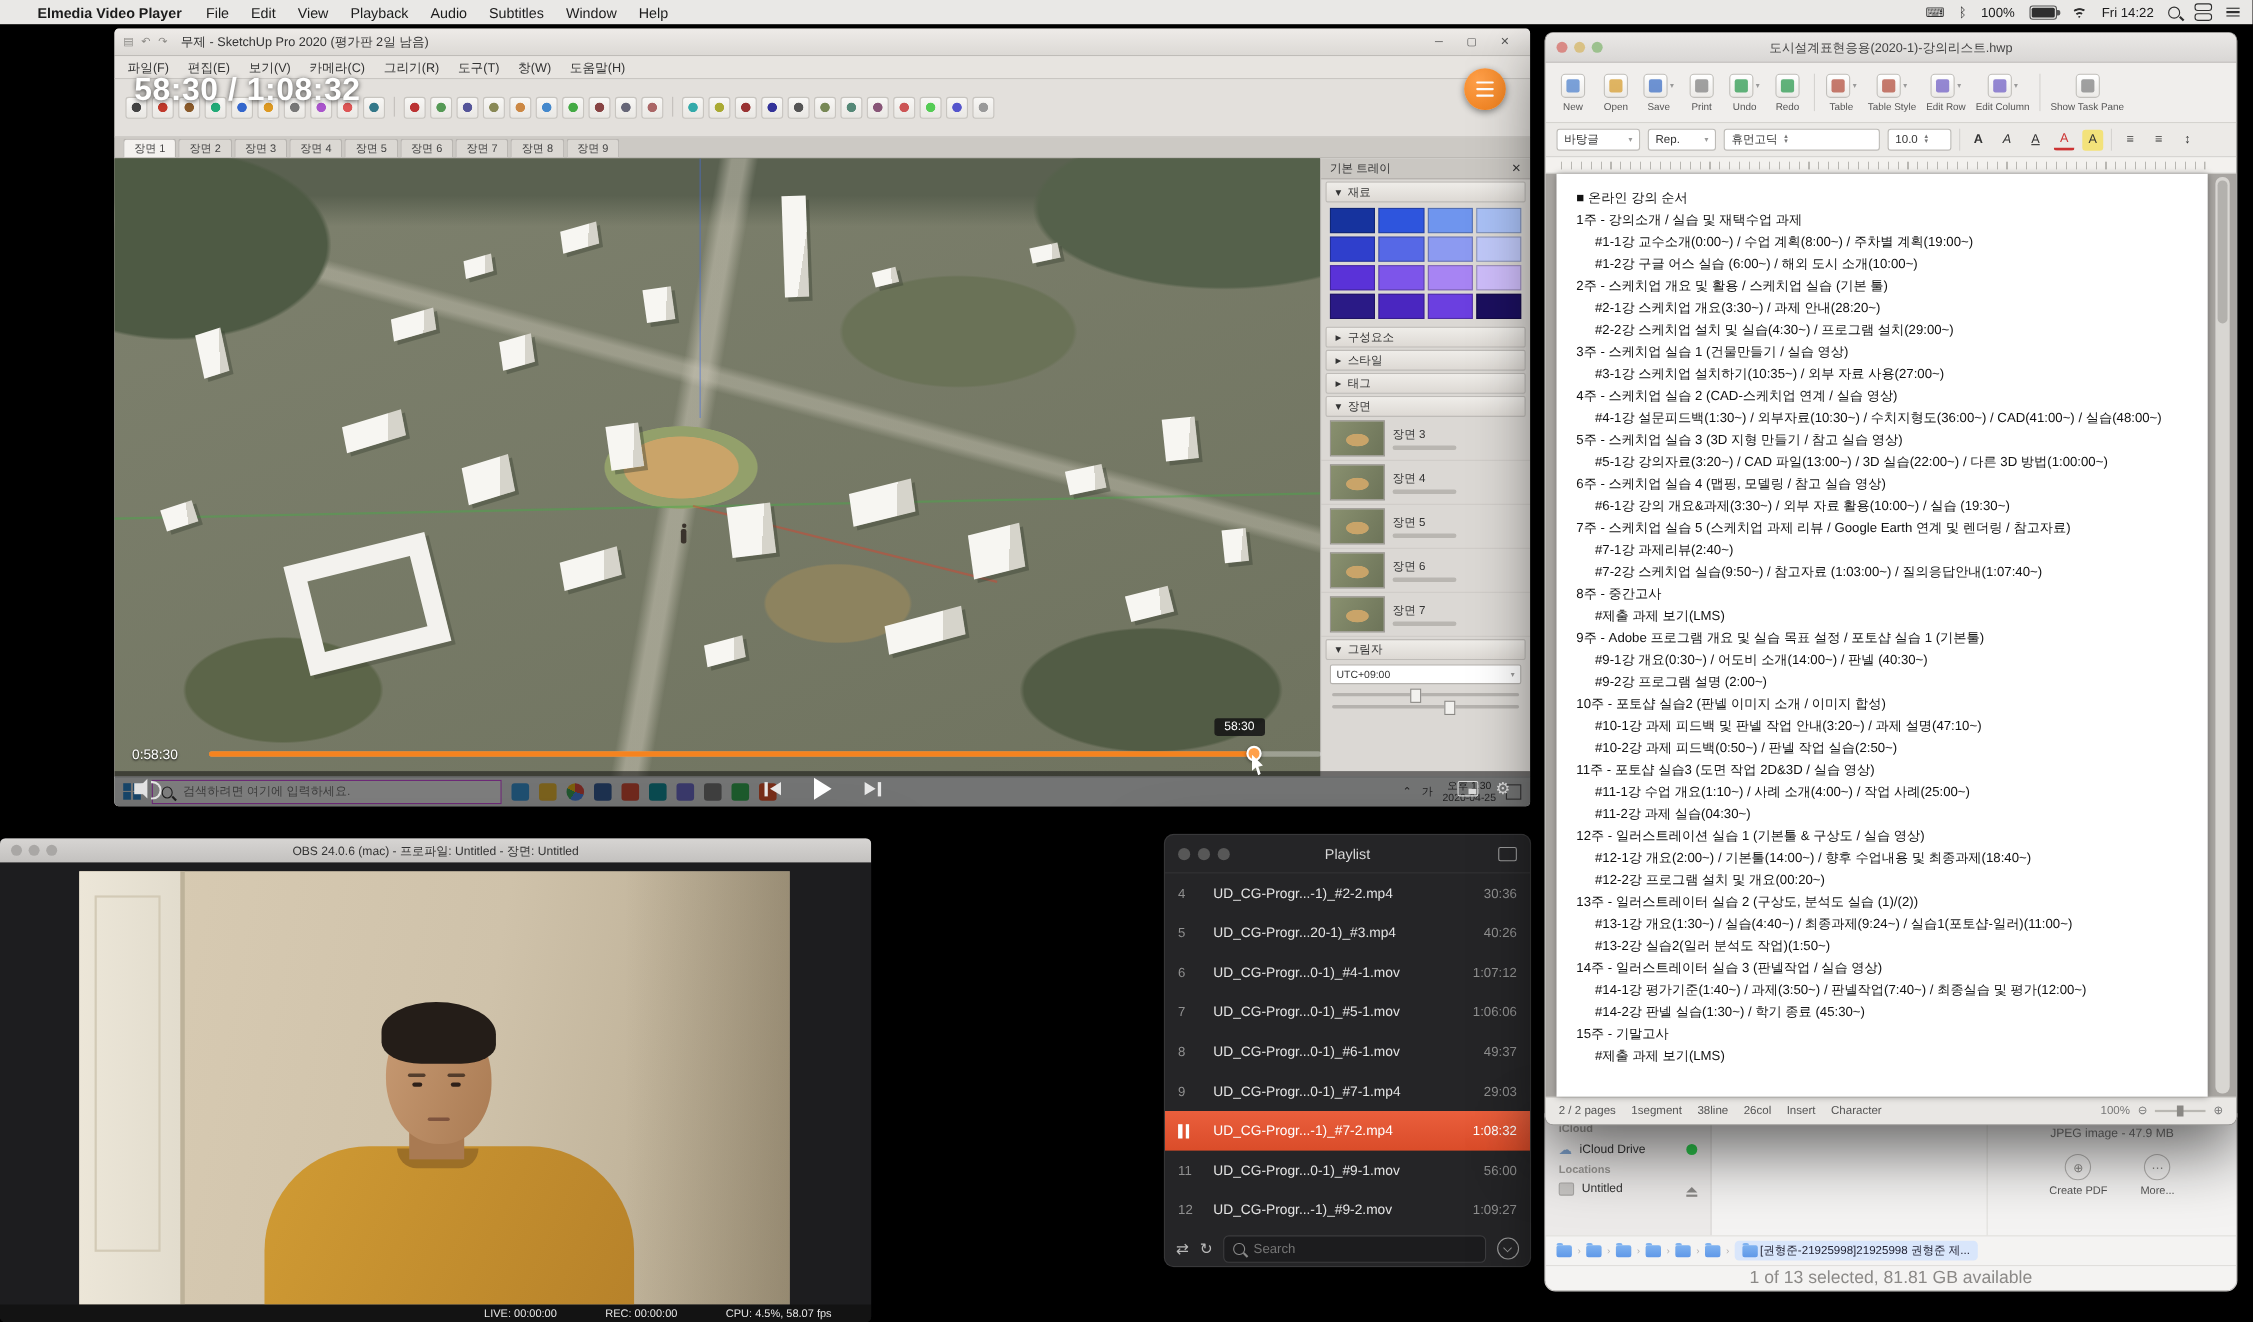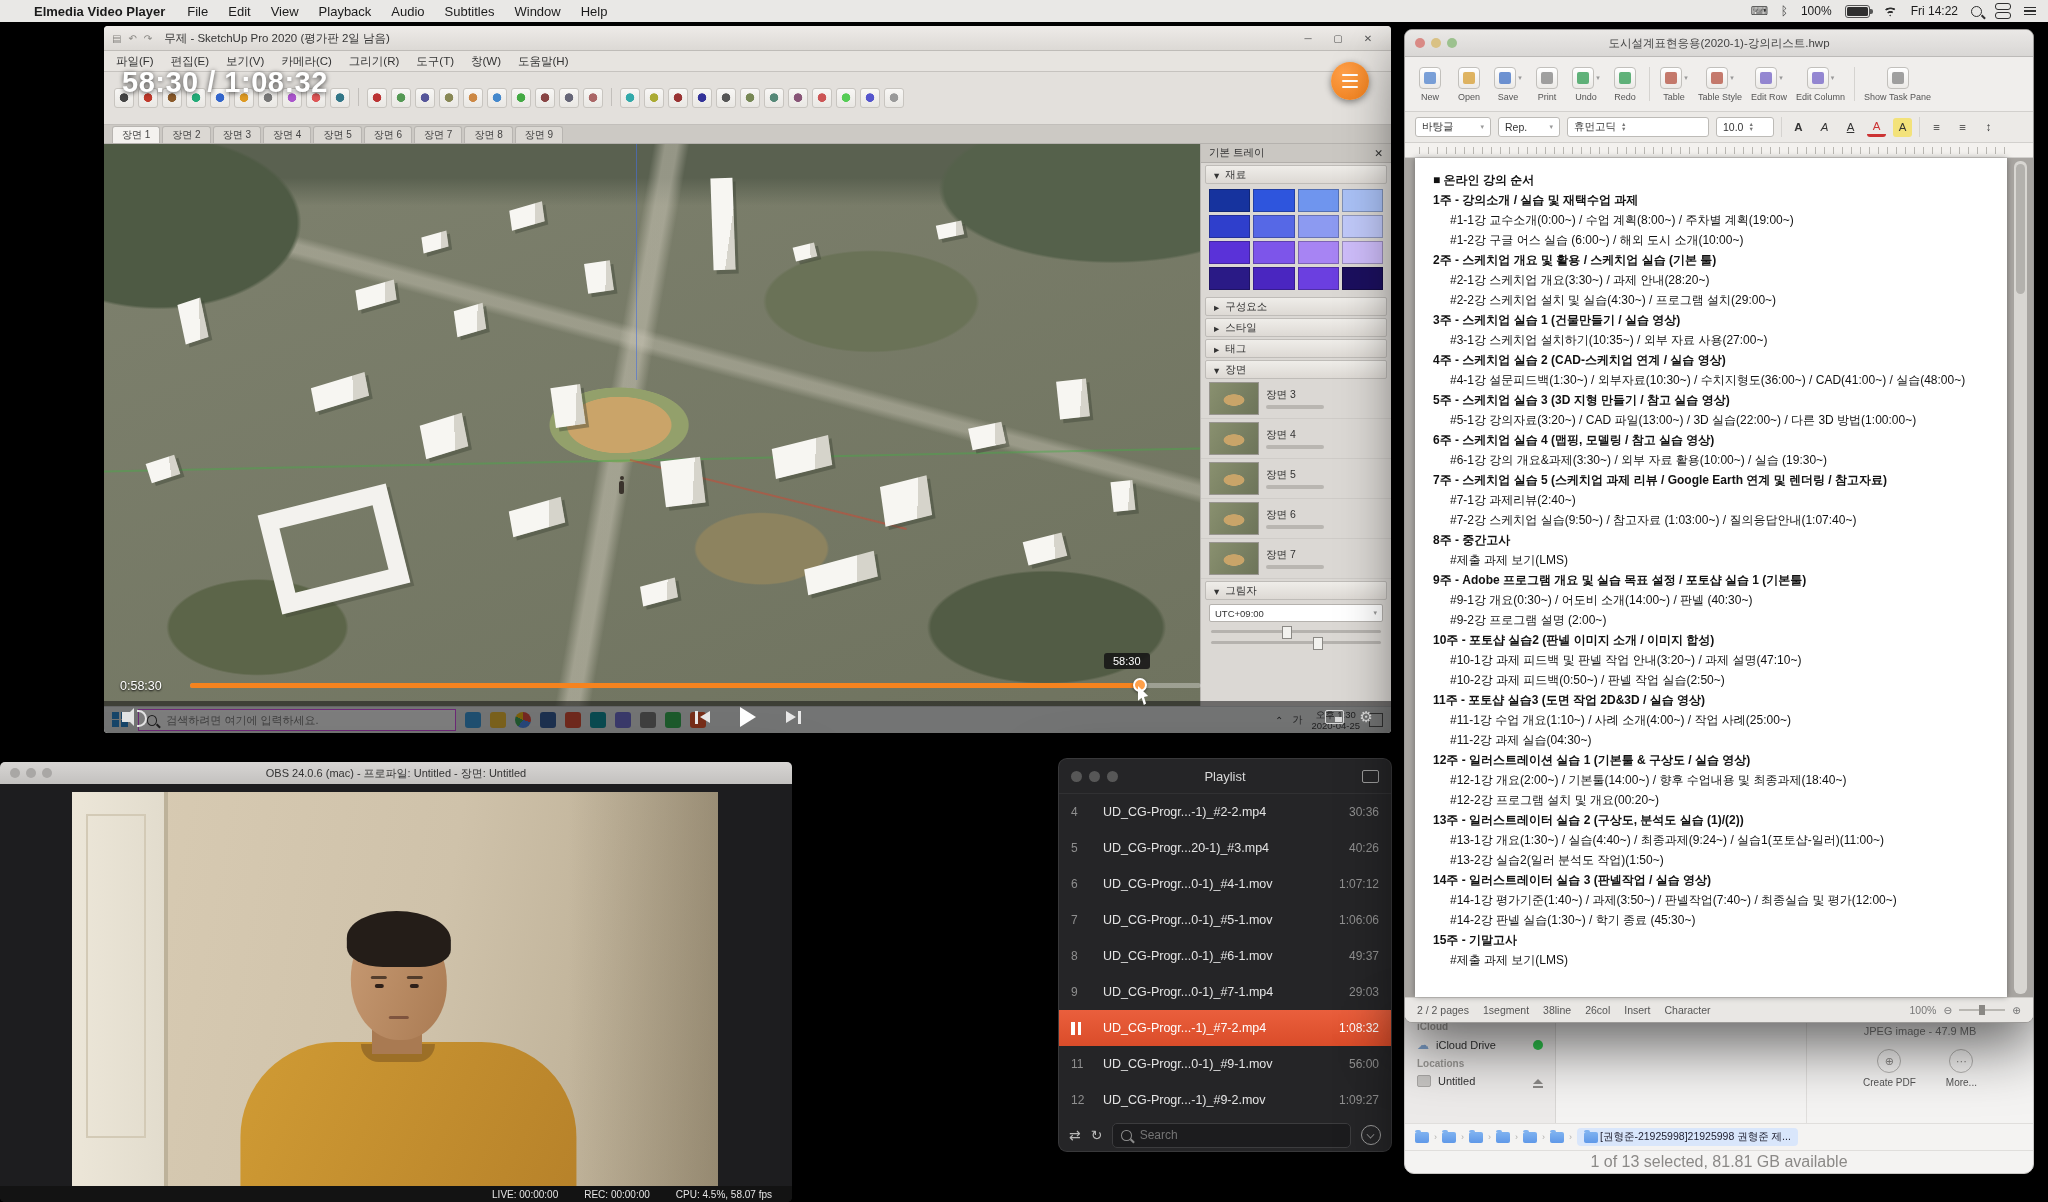--- a/index.html
+++ b/index.html
@@ -117,21 +117,21 @@
   .door::before{content:"";position:absolute;left:14px;top:22px;width:56px;height:320px;border:2px solid #d3cab6}
   .wallshade{position:absolute;right:0;top:0;bottom:0;width:150px;background:linear-gradient(90deg,rgba(0,0,0,0),rgba(70,60,40,.28))}
   .torso{position:absolute;left:50%;transform:translateX(-46%);bottom:-8px;width:336px;height:152px;background:linear-gradient(115deg,#d09b34,#b7822a);border-radius:95px 95px 0 0}
   .collar{position:absolute;left:50%;transform:translateX(-46%);bottom:124px;width:74px;height:18px;background:#9c6f27;border-radius:0 0 40px 40px}
   .neck{position:absolute;left:50%;transform:translateX(-46%);bottom:132px;width:50px;height:26px;background:#a97a52}
   .head{position:absolute;left:50%;transform:translateX(-46%);bottom:146px;width:96px;height:120px;background:linear-gradient(110deg,#c79a73,#aa7b53);border-radius:48% 52% 46% 50%}
   .hair{position:absolute;left:-4px;top:-9px;width:104px;height:56px;background:#241d18;border-radius:55% 60% 35% 40%}
   .brow{position:absolute;width:16px;height:3px;background:rgba(50,35,25,.75);border-radius:2px;top:56px}
   .eye{position:absolute;width:9px;height:3.5px;background:#2e2019;border-radius:2px;top:64px}
   .mouth{position:absolute;left:38px;top:96px;width:20px;height:3px;background:rgba(90,50,40,.6);border-radius:2px}
-  .obs-stats{position:absolute;left:0;right:0;bottom:0;height:16px;background:#131313;display:flex;justify-content:flex-end;gap:26px;font-size:10px;color:#e6e6e6;align-items:center;padding-right:20px}
+  .obs-stats{position:absolute;left:0;right:0;bottom:0;height:16px;background:#131313;display:flex;justify-content:flex-end;gap:44px;font-size:10px;color:#e6e6e6;align-items:center;padding-right:36px}
 
   
   .plist{left:1058px;top:758px;width:332px;height:392px;background:rgba(38,38,40,.97);border-radius:9px;z-index:30;overflow:hidden;border:1px solid rgba(255,255,255,.09);position:absolute;display:flex;flex-direction:column}
   .pl-hd{height:34px;display:flex;align-items:center;justify-content:center;position:relative;font-size:13px;color:#d8d8d8;border-bottom:1px solid rgba(255,255,255,.06);flex:0 0 auto}
   .pl-dots{position:absolute;left:12px;display:flex;gap:7px}
   .pl-dots i{width:11px;height:11px;border-radius:50%;background:#575757;display:block}
   .pl-disp{position:absolute;right:12px;width:15px;height:11px;border:1.5px solid #9a9a9a;border-radius:2px}
   .prow{height:36px;display:flex;align-items:center;padding:0 12px;gap:8px;font-size:12.5px;flex:0 0 auto}
   .pidx{width:24px;color:#8f8f8f;font-size:12px}
   .pname{flex:1;color:#e4e4e4;white-space:nowrap;overflow:hidden}
@@ -186,21 +186,21 @@
   .h-fmt{height:30px;background:#eceae7;border-bottom:1px solid #d2d0cd;display:flex;align-items:center;gap:7px;padding:0 10px;font-size:10.5px;color:#333;flex:0 0 auto}
   .dd{height:20px;border:1px solid #bdbbb7;background:#fff;border-radius:3px;display:flex;align-items:center;padding:0 6px;gap:5px;box-sizing:border-box}
   .dd .cv{margin-left:auto}
   .stp{display:flex;flex-direction:column;font-size:5.5px;color:#777;line-height:1}
   .fbtn{width:19px;height:19px;display:flex;align-items:center;justify-content:center;border-radius:3px;font-size:11.5px;color:#333}
   .h-ruler{height:14px;background:#f3f1ee;border-bottom:1px solid #d2d0cd;position:relative;flex:0 0 auto}
   .h-ruler::before{content:"";position:absolute;left:14px;right:28px;top:4px;bottom:3px;background:repeating-linear-gradient(90deg,#b9b7b2 0 1px,transparent 1px 9px)}
   .h-doc{flex:1;background:#a8a5a1;position:relative;min-height:0}
   .page{position:absolute;left:10px;top:0;bottom:0;right:26px;background:#fff;box-shadow:0 0 6px rgba(0,0,0,.35);padding:12px 10px 0 18px;overflow:hidden}
   .dl{font-size:12px;line-height:20px;color:#111;white-space:nowrap;overflow:hidden}
-  .dl.b{font-weight:bold}
+  .dl.b{font-weight:normal}
   .dl.s{padding-left:17px}
   .h-scroll{position:absolute;right:6px;top:3px;bottom:3px;width:13px;background:#d8d6d2;border-radius:6px}
   .h-thumb{position:absolute;top:3px;left:2px;width:9px;height:130px;background:#b3b1ad;border-radius:5px}
   .h-status{height:24px;background:#e9e7e4;border-top:1px solid #cfcdc9;display:flex;align-items:center;gap:14px;padding:0 12px;font-size:10.5px;color:#555;flex:0 0 auto}
   .h-zoom{margin-left:auto;display:flex;align-items:center;gap:7px;color:#777}
   .zslide{width:46px;height:2.5px;background:#b9b7b2;position:relative}
   .zslide i{position:absolute;left:20px;top:-3.5px;width:6px;height:10px;background:#8a8884;display:block}
 
   .trafR{background:#d98a85}.trafY{background:#d9c184}.trafG{background:#9cc18e}
   .tdot{width:10px;height:10px;border-radius:50%;display:block}

